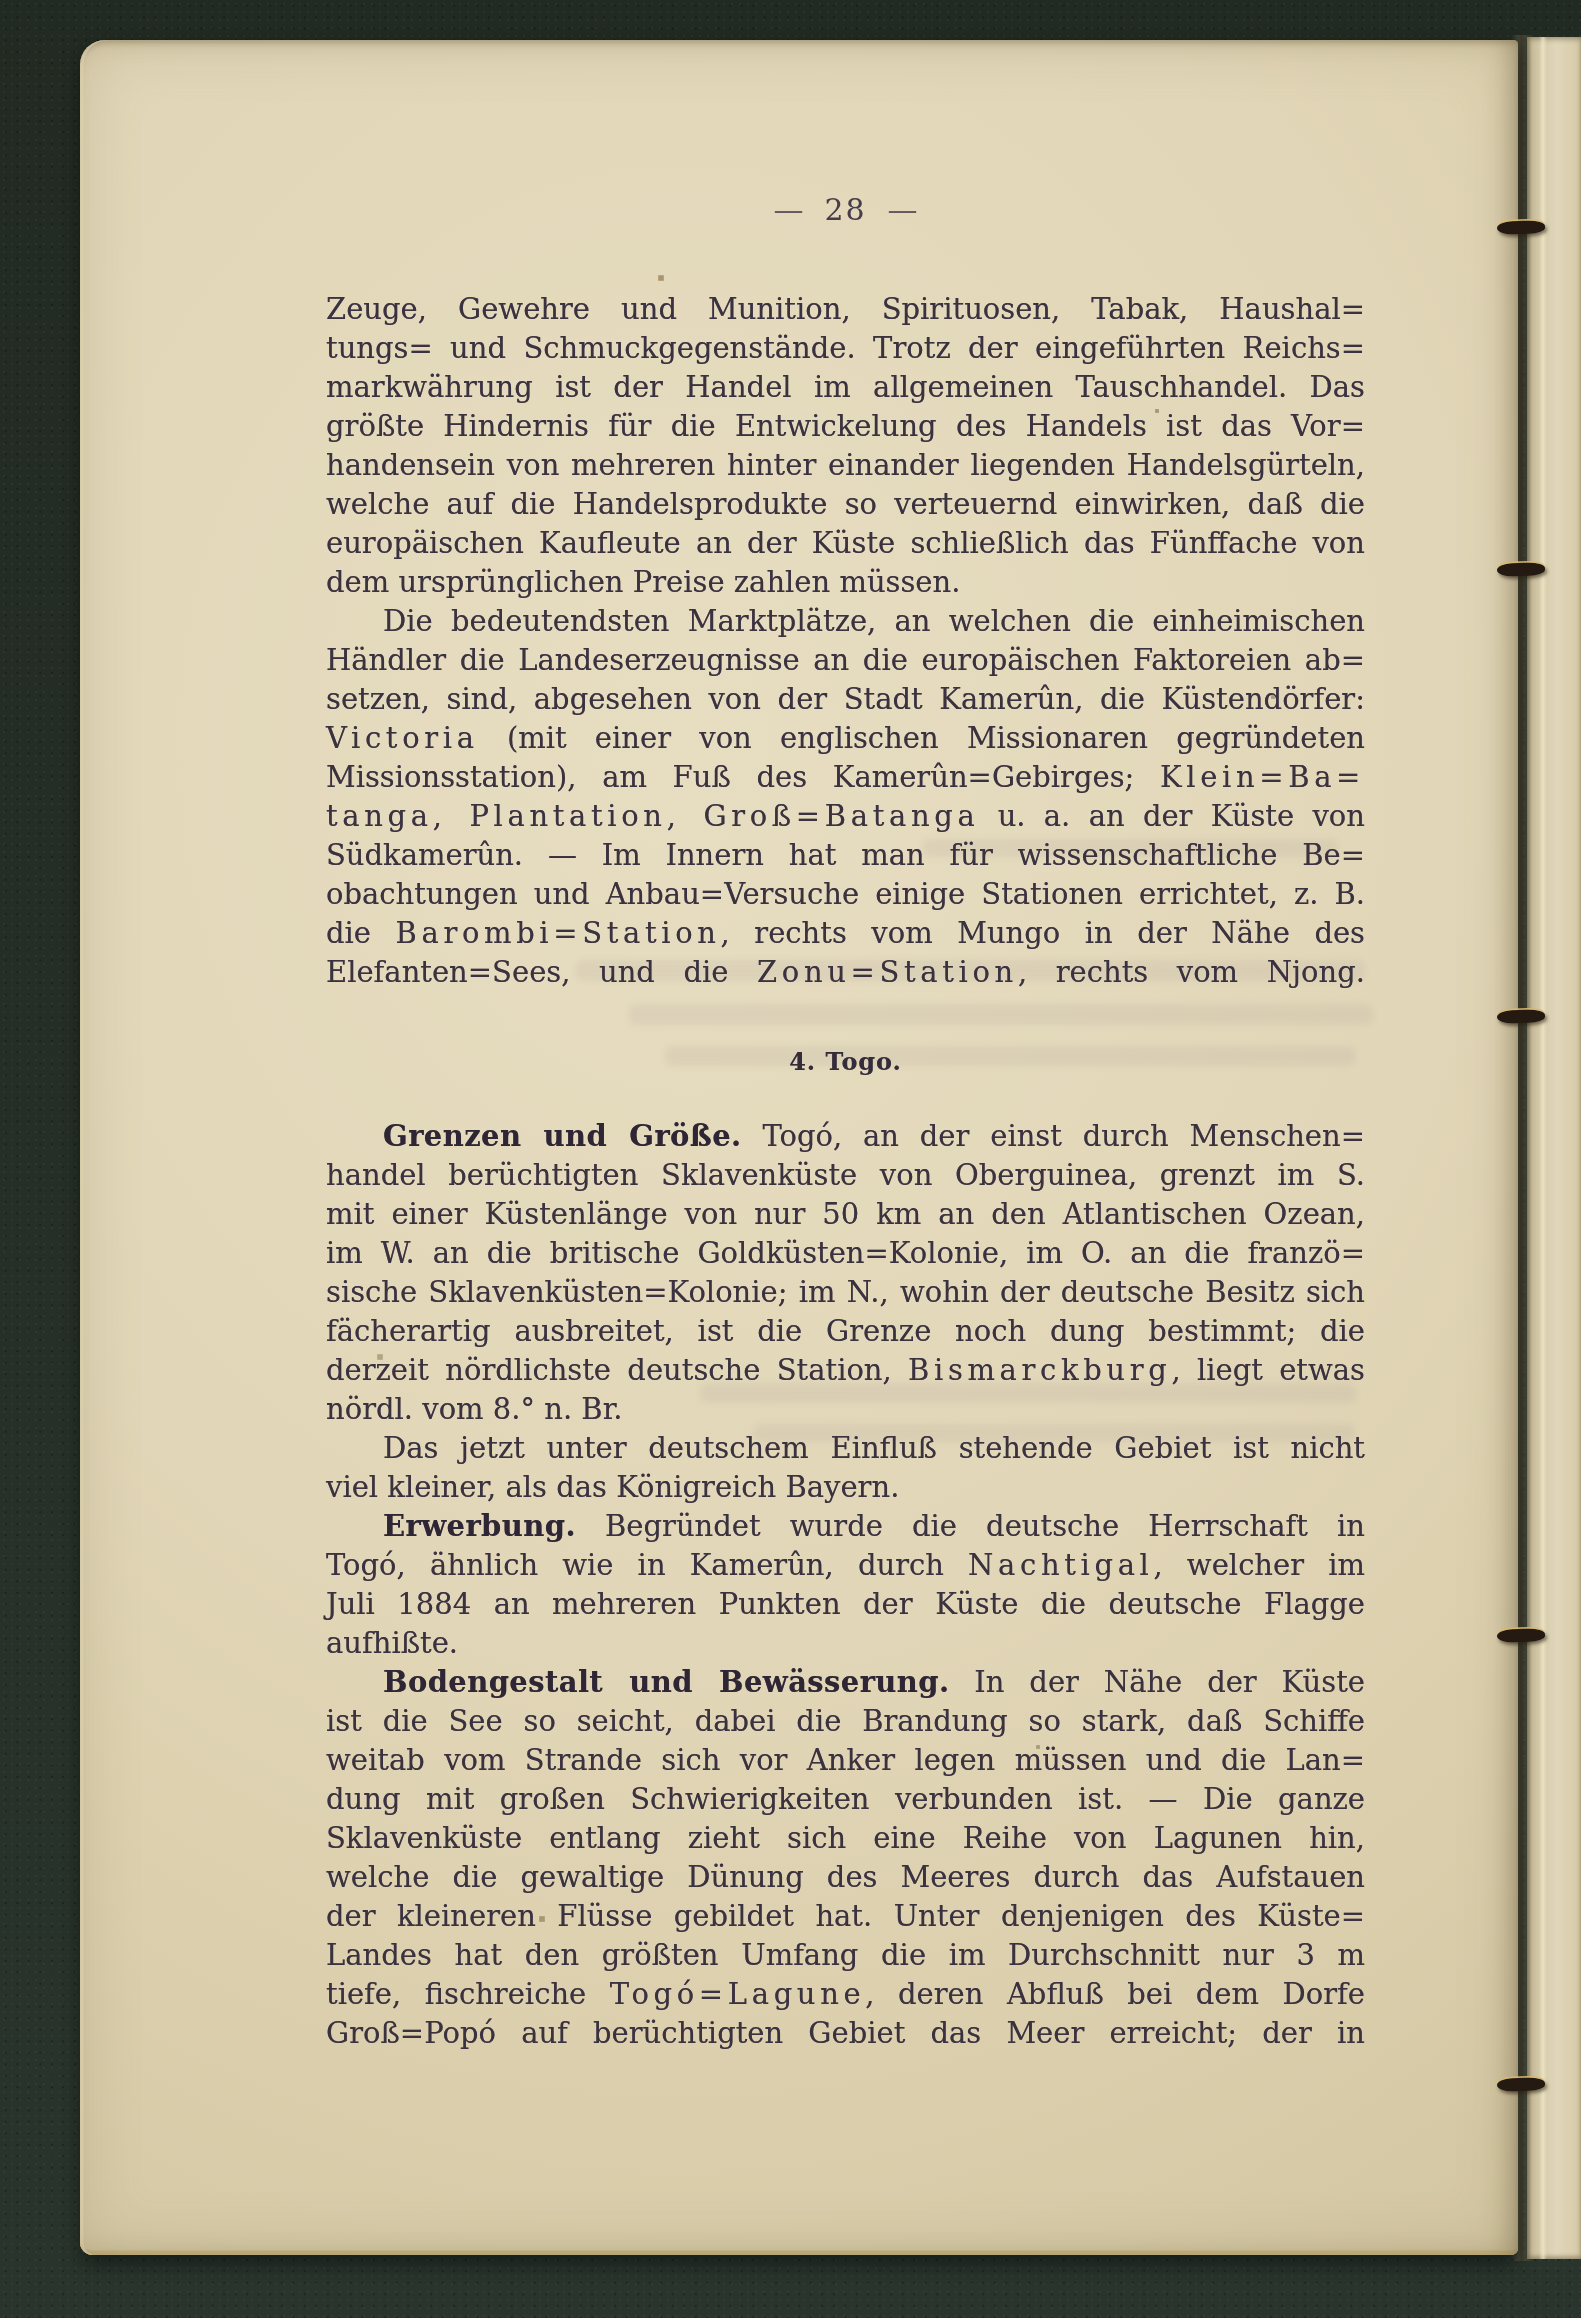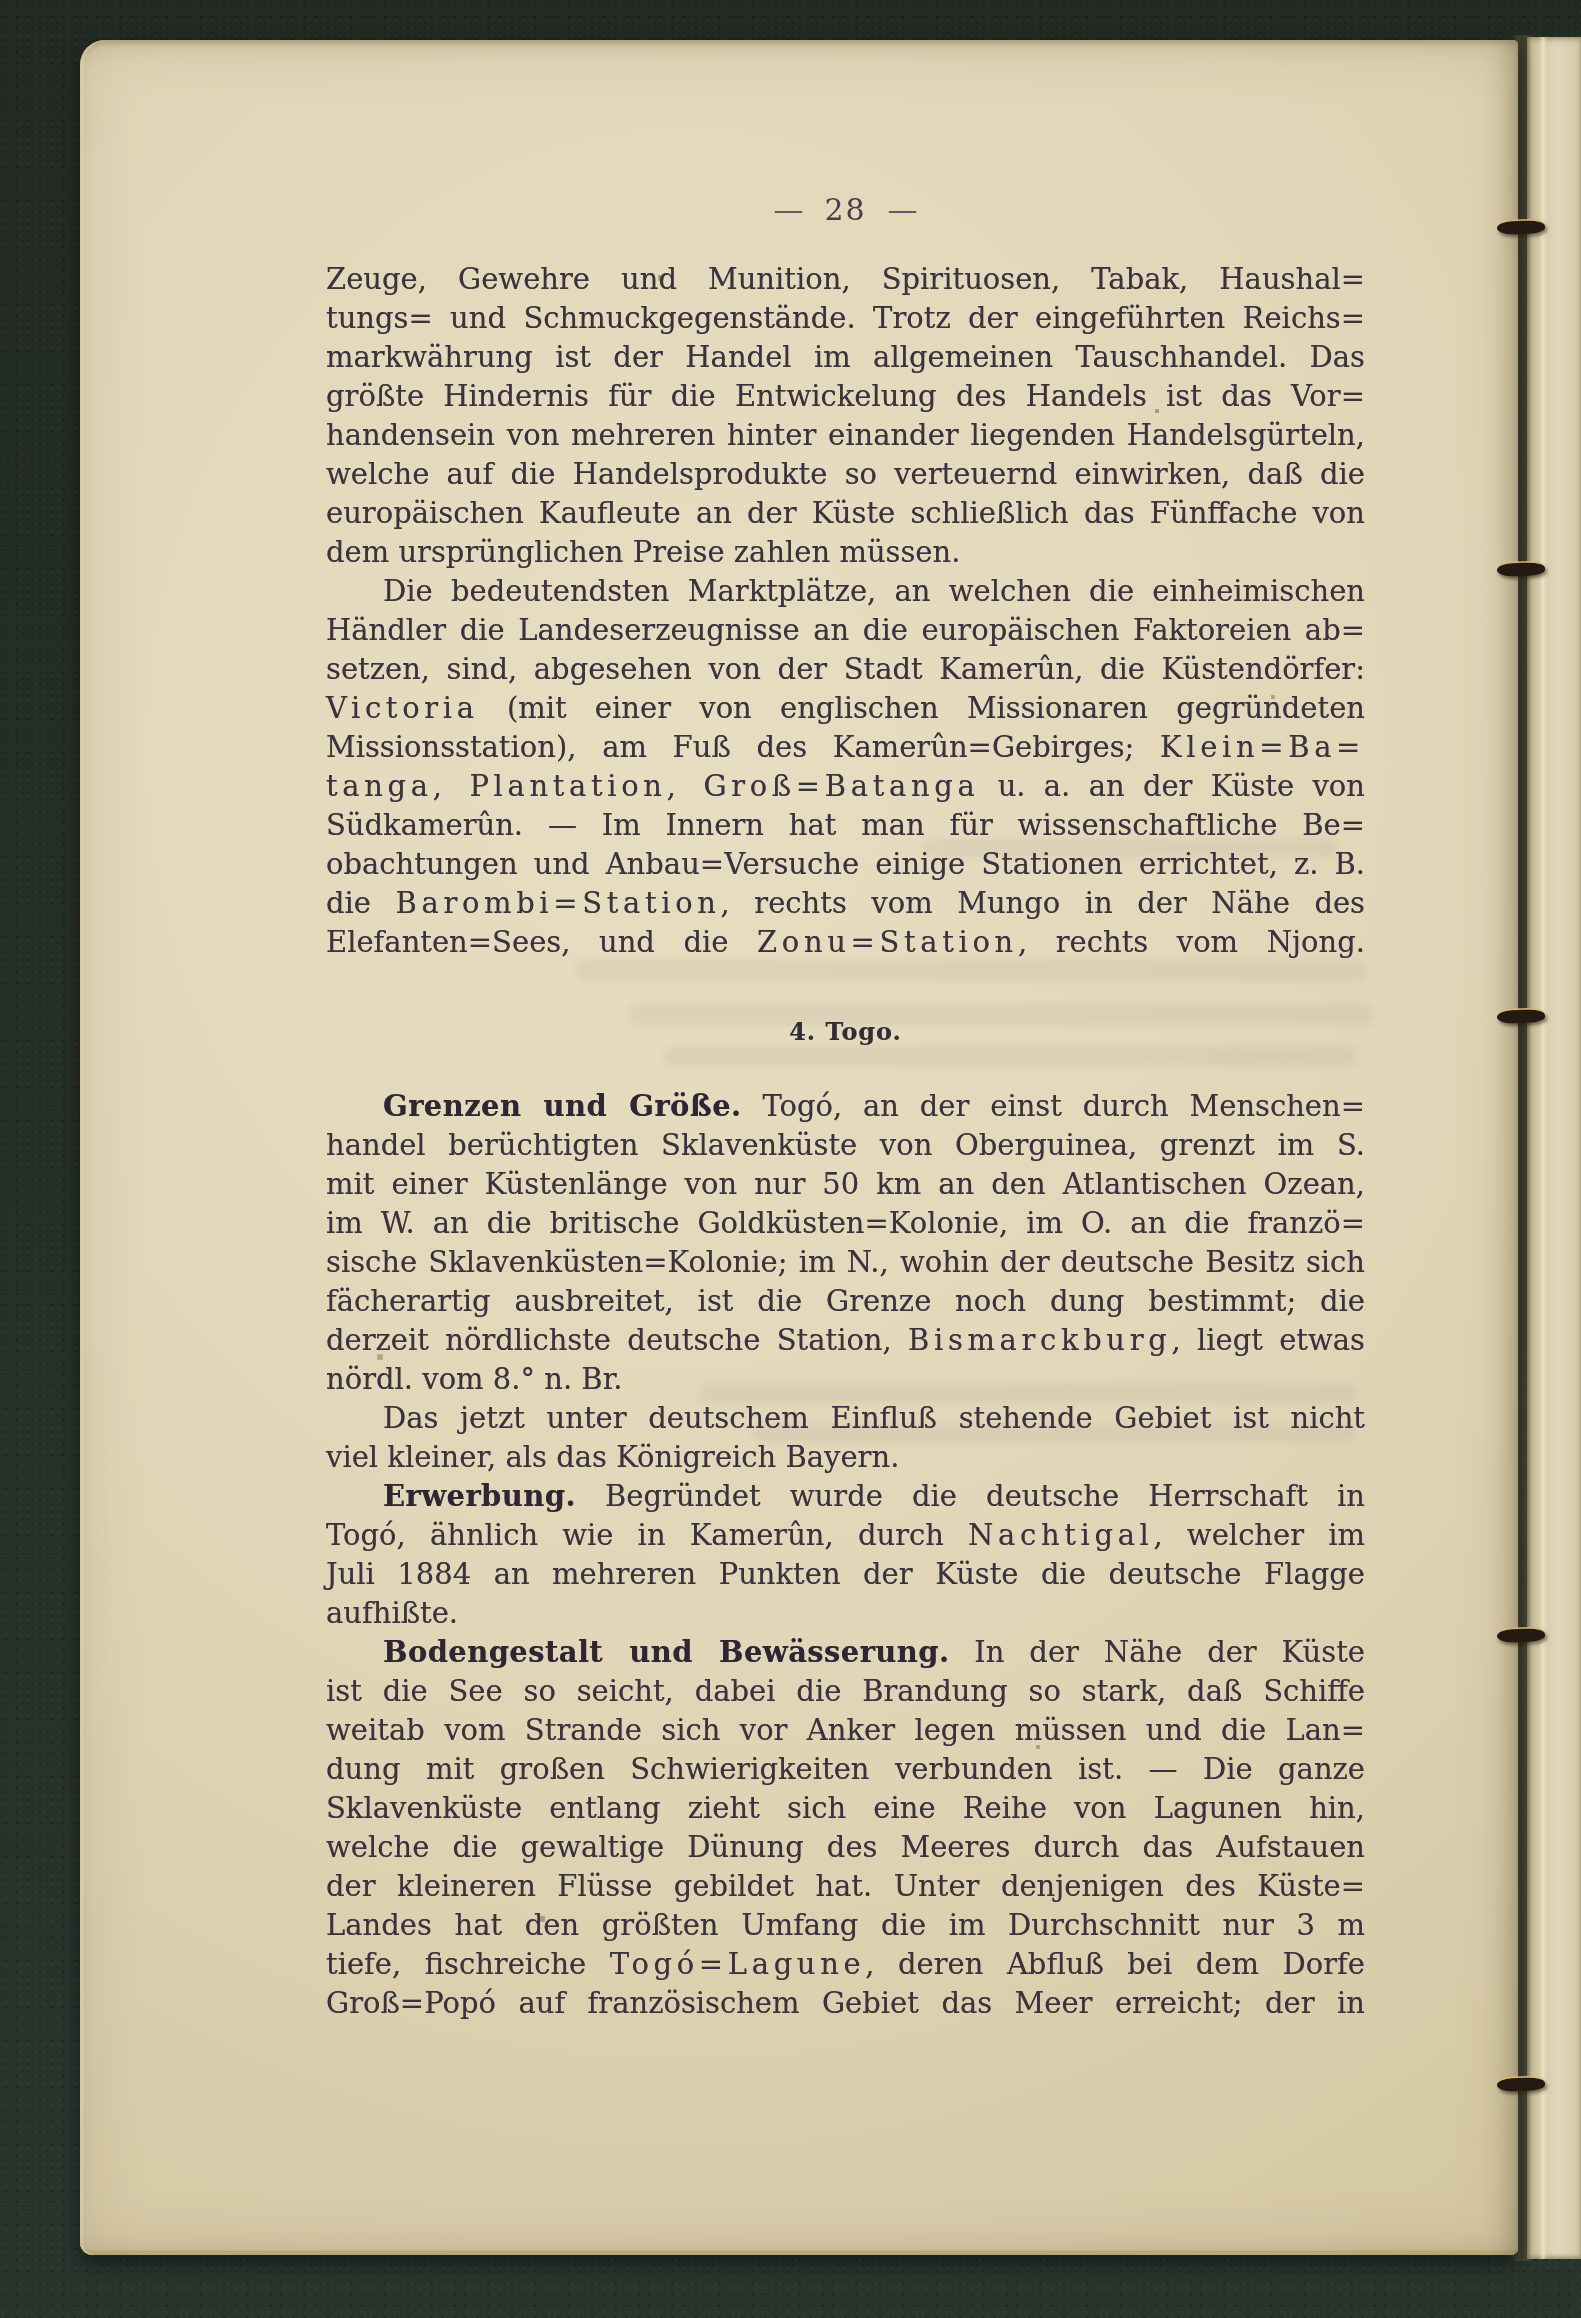--- a/index.html
+++ b/index.html
@@ -90,21 +90,21 @@
     font-size: 30px;
     line-height: 41px;
     color: #473d4b;
   }
   .page-header .dash { margin: 0 21px; opacity: 0.82; }
   .page-header .folio { letter-spacing: 1.8px; }
 
   
   .text-block {
     position: absolute;
-    left: 246px; top: 220px;
+    left: 246px; top: 250px;
     width: 1039px;
     font-size: 29px;
     color: #3b3240;
     text-shadow: 0 0 0.5px rgba(59,50,64,0.55);
   }
   .line {
     height: 39px;
     line-height: 39px;
     text-align: justify;
     text-align-last: justify;
@@ -215,18 +215,18 @@
         <div class="line last"><span class="seg-plain">aufhißte.</span></div>
         <div class="line indent"><span class="seg-bold">Bodengestalt und Bewässerung.</span><span class="seg-plain"> In der Nähe der Küste</span></div>
         <div class="line"><span class="seg-plain">ist die See so seicht, dabei die Brandung so stark, daß Schiffe</span></div>
         <div class="line"><span class="seg-plain">weitab vom Strande sich vor Anker legen müssen und die Lan=</span></div>
         <div class="line"><span class="seg-plain">dung mit großen Schwierigkeiten verbunden ist. — Die ganze</span></div>
         <div class="line"><span class="seg-plain">Sklavenküste entlang zieht sich eine Reihe von Lagunen hin,</span></div>
         <div class="line"><span class="seg-plain">welche die gewaltige Dünung des Meeres durch das Aufstauen</span></div>
         <div class="line"><span class="seg-plain">der kleineren Flüsse gebildet hat. Unter denjenigen des Küste=</span></div>
         <div class="line"><span class="seg-plain">Landes hat den größten Umfang die im Durchschnitt nur 3 m</span></div>
         <div class="line"><span class="seg-plain">tiefe, fischreiche </span><span class="seg-spaced">Togó=Lagune</span><span class="seg-plain">, deren Abfluß bei dem Dorfe</span></div>
-        <div class="line"><span class="seg-plain">Groß=Popó auf französischem Gebiet das Meer erreicht; der in</span></div>
+        <div class="line"><span class="seg-plain">Groß=Popó auf berüchtigten Gebiet das Meer erreicht; der in</span></div>
       </div>
 
   </div>
 </div>
 
 
 </body></html>

